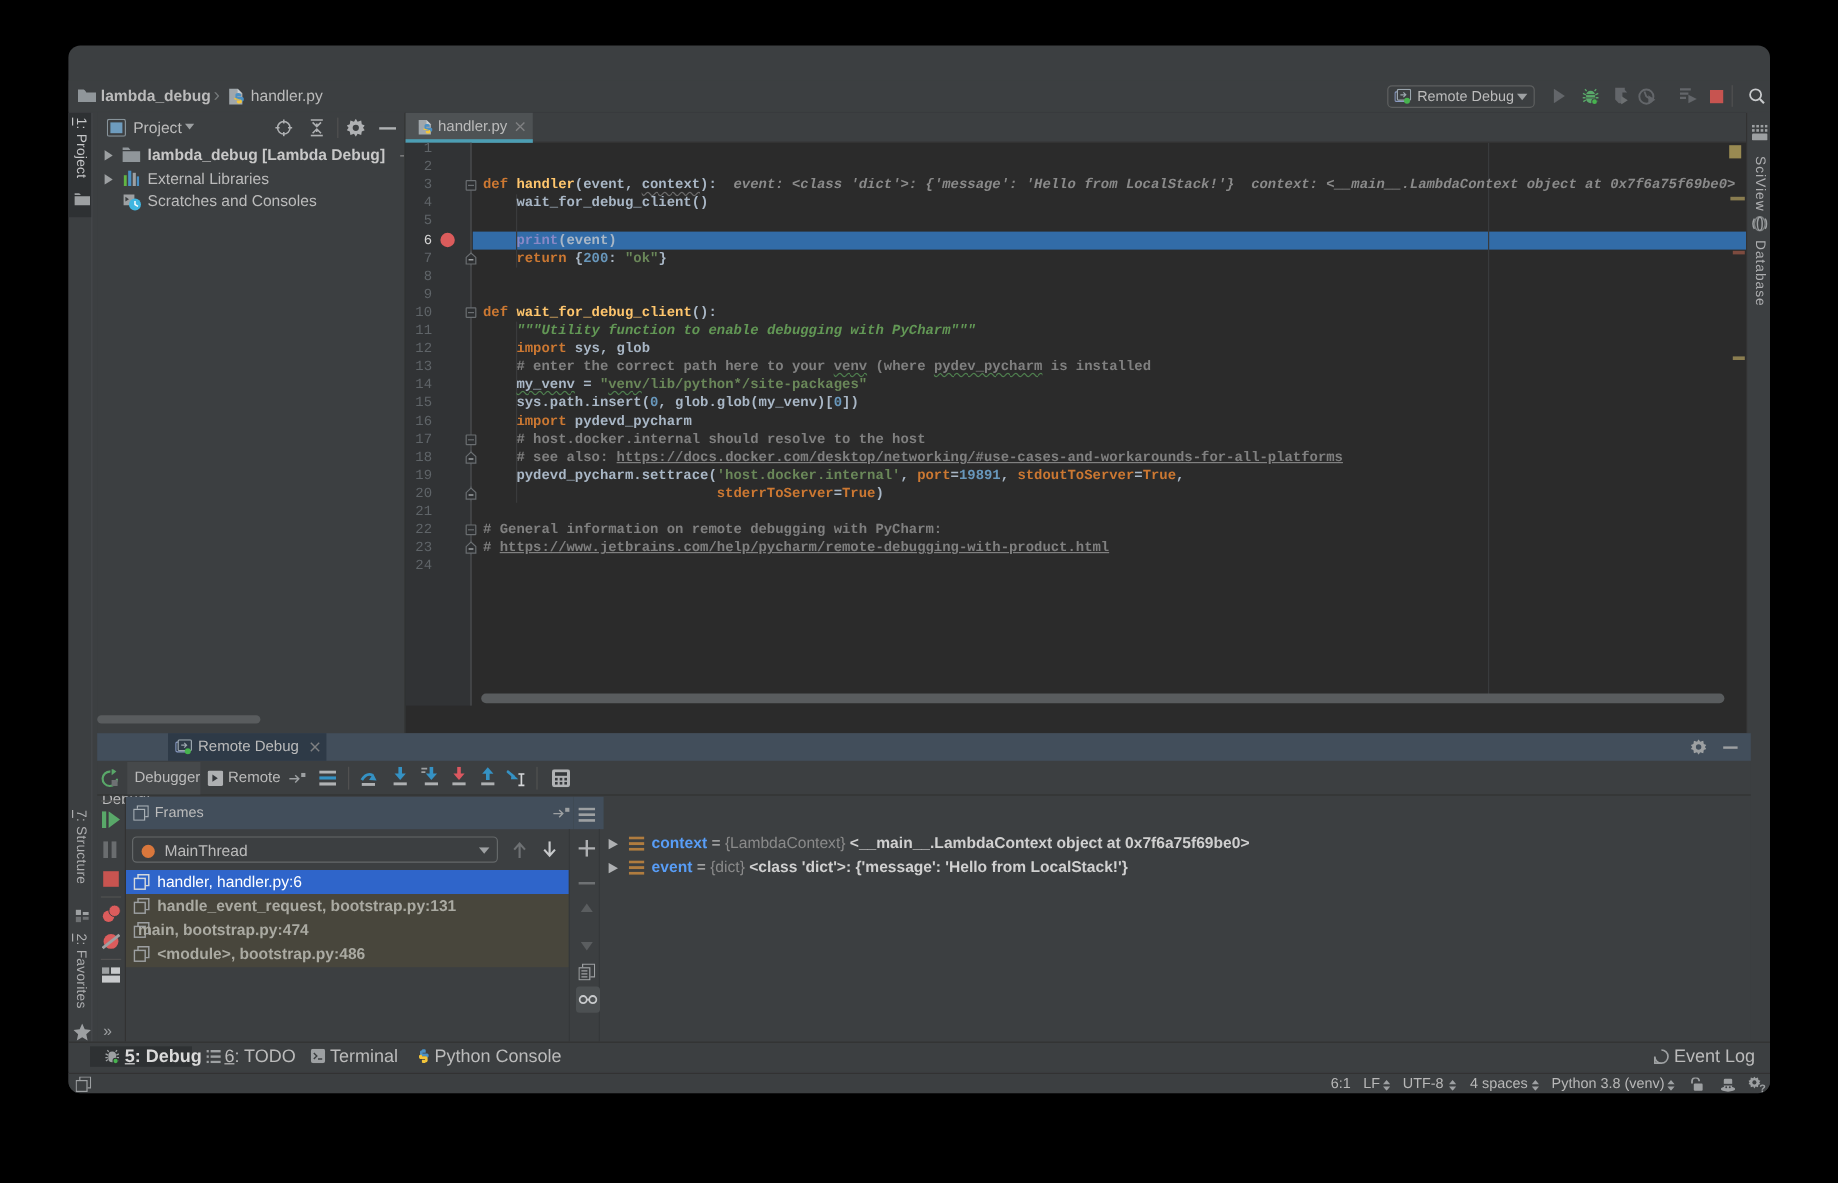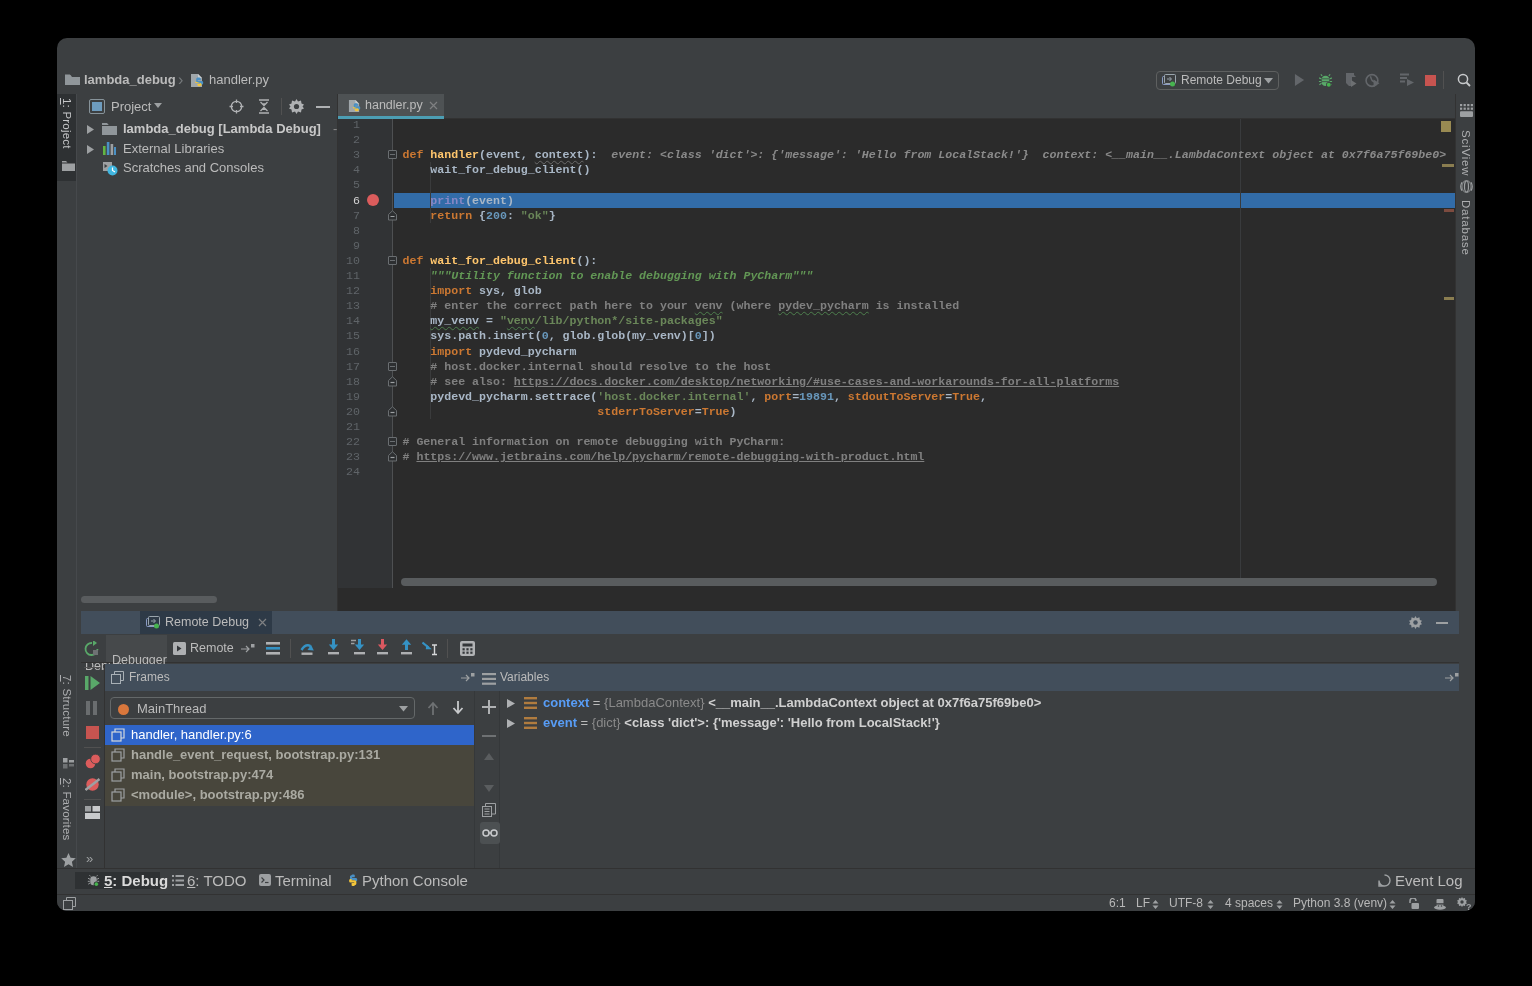--- a/index.html
+++ b/index.html
@@ -347,21 +347,21 @@
         </svg>
     <div class="abs" style="left:1355px; top:11px; width:12px; height:2px; background:#9da0a2;"></div>
   </div>
   <div id="dbgtools">
     <svg class="ico" style="left:3px; top:6px;" width="16" height="16" viewBox="0 0 16 16">
           <path d="M13.5 8 A6 6 0 1 1 8 2" fill="none" stroke="#59a869" stroke-width="1.8"></path>
           <path d="M8 2 L8 -1 L12 2 L8 5 Z" fill="#59a869" transform="translate(1,0)"></path>
           <rect x="9" y="9" width="5" height="5" fill="#6e7173"></rect>
         </svg>
     <div class="abs" style="left:24.5px; top:0; width:61px; height:27px; background:#46494b;"></div>
-    <div class="dtxt" style="position:absolute; left:31px; top:0; height:27px; line-height:27px; font-size:12.5px;margin-top:12px;">Debugger</div>
+    <div class="dtxt" style="position:absolute; left:31px; top:0; height:27px; line-height:27px; font-size:12.5px;">Debugger</div>
     <svg class="ico" style="left:92px; top:7px;" width="13" height="13" viewBox="0 0 13 13">
           <rect x="0" y="0" width="13" height="13" rx="1.5" fill="#aeb0b2"></rect>
           <path d="M4 3.5 L8.5 6.5 L4 9.5 Z" fill="#33363a"></path>
         </svg>
     <div class="dtxt" style="position:absolute; left:109px; top:0; height:27px; line-height:27px; font-size:12.5px;">Remote</div>
     <svg class="ico" style="left:160px; top:9px;" width="14" height="10" viewBox="0 0 14 10">
           <path d="M0 5 L8 5 M5 2 L8 5 L5 8" stroke="#9da0a2" stroke-width="1.2" fill="none"></path>
           <rect x="10" y="0" width="3.5" height="3.5" fill="#9da0a2"></rect>
         </svg>
     <svg class="ico" style="left:185px; top:7px;" width="14" height="13" viewBox="0 0 14 13">
@@ -478,21 +478,21 @@
   <div class="abs" style="left:24px; top:133.8px; width:369px; height:60.9px; background:#48463c;">
     <svg class="ico" style="left:6px; top:3px;" width="14" height="14" viewBox="0 0 14 14">
           <rect x="1" y="4" width="9" height="9" fill="none" stroke="#9da0a2" stroke-width="1.2"></rect>
           <path d="M4 4 L4 1 L13 1 L13 10 L10 10" fill="none" stroke="#9da0a2" stroke-width="1.2"></path>
         </svg>
     <span class="dtxt" style="position:absolute; left:26px; top:0; height:20.3px; line-height:20.3px; color:#aaaaa2; font-weight:bold;">handle_event_request, bootstrap.py:131</span>
     <svg class="ico" style="left:6px; top:23.3px;" width="14" height="14" viewBox="0 0 14 14">
           <rect x="1" y="4" width="9" height="9" fill="none" stroke="#9da0a2" stroke-width="1.2"></rect>
           <path d="M4 4 L4 1 L13 1 L13 10 L10 10" fill="none" stroke="#9da0a2" stroke-width="1.2"></path>
         </svg>
-    <span class="dtxt" style="position:absolute; left:26px; top:20.3px; height:20.3px; line-height:20.3px; color:#aaaaa2; font-weight:bold;">main, bootstrap.py:474</span>
+    <span class="dtxt" style="position:absolute; left:10px; top:20.3px; height:20.3px; line-height:20.3px; color:#aaaaa2; font-weight:bold;">main, bootstrap.py:474</span>
     <svg class="ico" style="left:6px; top:43.6px;" width="14" height="14" viewBox="0 0 14 14">
           <rect x="1" y="4" width="9" height="9" fill="none" stroke="#9da0a2" stroke-width="1.2"></rect>
           <path d="M4 4 L4 1 L13 1 L13 10 L10 10" fill="none" stroke="#9da0a2" stroke-width="1.2"></path>
         </svg>
     <span class="dtxt" style="position:absolute; left:26px; top:40.6px; height:20.3px; line-height:20.3px; color:#aaaaa2; font-weight:bold;">&lt;module&gt;, bootstrap.py:486</span>
   </div>
   <div class="phead" style="left:397px; width:25px;"></div>
   <div class="abs" style="left:393px; top:80px; width:1px; height:177px; background:#35383a;"></div>
   <div class="abs" style="left:417.5px; top:80px; width:1px; height:177px; background:#35383a;"></div>
 
@@ -520,27 +520,20 @@
       </svg>
   <div class="abs" style="left:399px; top:211px; width:20px; height:22px; background:#4c5052; border-radius:3px;"></div>
   <svg class="ico" style="left:401px; top:217px;" width="16" height="10" viewBox="0 0 16 10">
         <g fill="none" stroke="#c8cacc" stroke-width="1.5">
           <circle cx="4" cy="5" r="3"></circle>
           <circle cx="12" cy="5" r="3"></circle>
           <path d="M7 5 L9 5"></path>
         </g>
       </svg>
 
-  <div class="phead" style="left:419px; width:959px;">
-    <span style="position:absolute; left:0px;">Variables</span>
-    <svg class="ico" style="left:945px; top:9px;" width="14" height="10" viewBox="0 0 14 10">
-          <path d="M0 5 L8 5 M5 2 L8 5 L5 8" stroke="#9da0a2" stroke-width="1.2" fill="none"></path>
-          <rect x="10" y="0" width="3.5" height="3.5" fill="#9da0a2"></rect>
-        </svg>
-  </div>
   <div class="abs" style="left:422px; top:82px; width:956px; height:20px;">
     <svg class="ico" style="left:4px; top:6px;" width="8" height="9" viewBox="0 0 8 9">
           <path d="M0 0 L8 4.5 L0 9 Z" fill="#afb1b3"></path>
         </svg>
     <svg class="ico" style="left:21px; top:4px;" width="13" height="12" viewBox="0 0 13 12">
           <rect x="0" y="0" width="13" height="2.4" fill="#b07c3f"></rect>
           <rect x="0" y="4.8" width="13" height="2.4" fill="#b07c3f"></rect>
           <rect x="0" y="9.6" width="13" height="2.4" fill="#b07c3f"></rect>
         </svg>
     <span class="dtxt" style="position:absolute; left:40px; top:0; height:20px; line-height:20px;"><span style="color:#589df6; font-weight:bold;">context</span> = <span style="color:#8a8a8a;">{LambdaContext}</span> <span style="color:#d0d0d0; font-weight:bold;">&lt;__main__.LambdaContext object at 0x7f6a75f69be0&gt;</span></span>

